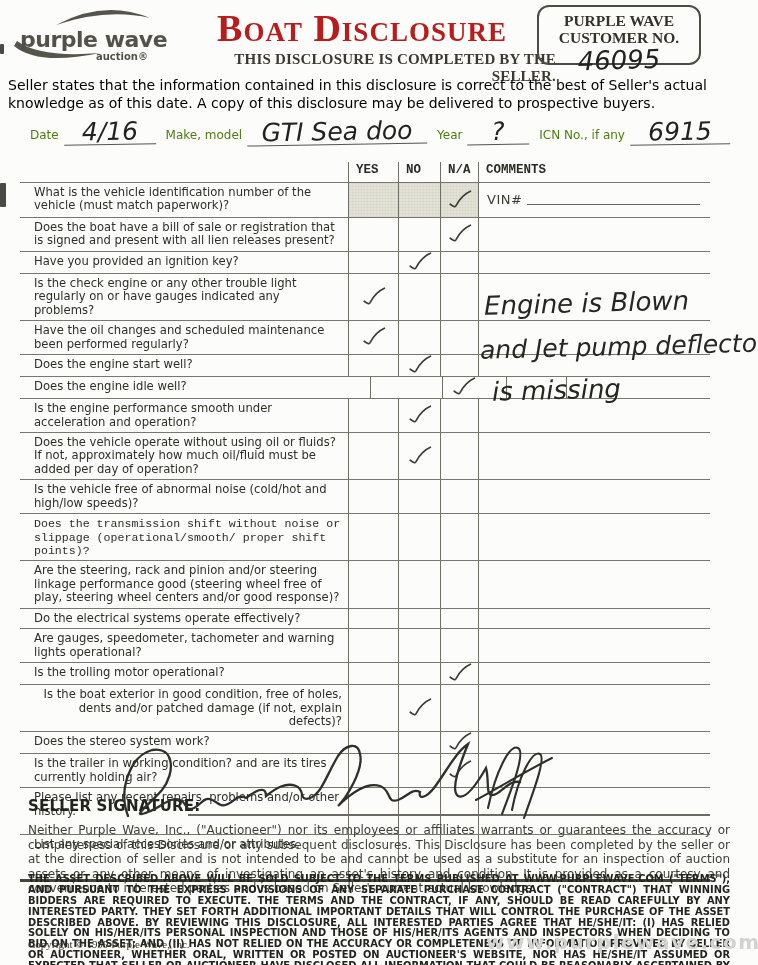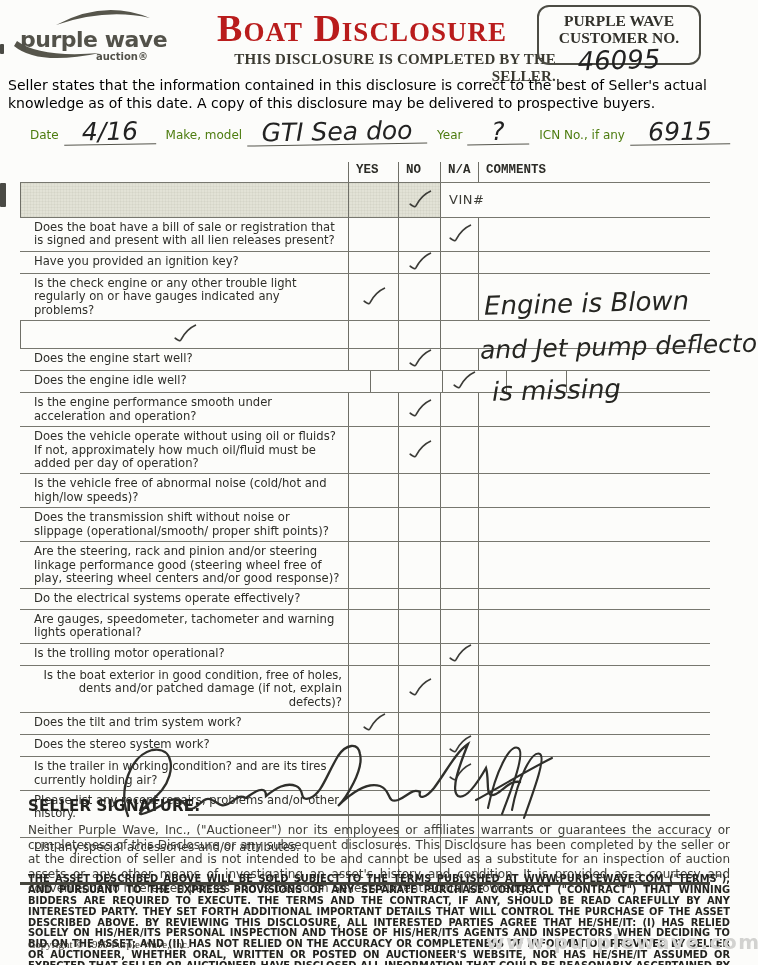--- a/index.html
+++ b/index.html
@@ -130,20 +130,21 @@
   <div class="tbl">
     <div class="t-head">
       <div class="hcell blank"></div>
       <div class="hcell">YES</div>
       <div class="hcell">NO</div>
       <div class="hcell">N/A</div>
       <div class="hcell">COMMENTS</div>
     </div>
     <div>
         <div class="t-row" style="min-height: 34px;">
+          <div class="q">What is the vehicle identification number of the vehicle (must match paperwork)?</div>
           <div class="cc shaded"></div>
           <div class="cc shaded"></div>
           <div class="cc shaded">
             <svg class="check" viewBox="0 0 26 20">
               <path d="M3 13 C6 15.5,7.5 16.5,8.5 15 C11 11,17 4,24 1.5" fill="none" stroke="#3c3c38" stroke-width="1.7" stroke-linecap="round"></path>
             </svg>
           </div>
           <div class="cm">
             <div class="vinline">
               <span class="vlbl">VIN#</span>
@@ -178,20 +179,21 @@
           <div class="cc">
             <svg class="check" viewBox="0 0 26 20">
               <path d="M3 13 C6 15.5,7.5 16.5,8.5 15 C11 11,17 4,24 1.5" fill="none" stroke="#3c3c38" stroke-width="1.7" stroke-linecap="round"></path>
             </svg>
           </div>
           <div class="cc"></div>
           <div class="cc"></div>
           <div class="cm"></div>
         </div>
         <div class="t-row" style="min-height: 27px;">
+          <div class="q">Have the oil changes and scheduled maintenance been performed regularly?</div>
           <div class="cc">
             <svg class="check" viewBox="0 0 26 20">
               <path d="M3 13 C6 15.5,7.5 16.5,8.5 15 C11 11,17 4,24 1.5" fill="none" stroke="#3c3c38" stroke-width="1.7" stroke-linecap="round"></path>
             </svg>
           </div>
           <div class="cc"></div>
           <div class="cc"></div>
           <div class="cm"></div>
         </div>
         <div class="t-row" style="min-height: 20px;">
@@ -238,21 +240,21 @@
           <div class="cc"></div>
           <div class="cm"></div>
         </div>
         <div class="t-row" style="min-height: 30px;">
           <div class="q">Is the vehicle free of abnormal noise (cold/hot and high/low speeds)?</div>
           <div class="cc"></div>
           <div class="cc"></div>
           <div class="cc"></div>
           <div class="cm"></div>
         </div>
-        <div class="t-row" style="min-height: 30px;">
+        <div class="t-row" style="min-height: 30px; font-family: Liberation Mono, monospace;">
           <div class="q">Does the transmission shift without noise or slippage (operational/smooth/ proper shift points)?</div>
           <div class="cc"></div>
           <div class="cc"></div>
           <div class="cc"></div>
           <div class="cm"></div>
         </div>
         <div class="t-row" style="min-height: 44px;">
           <div class="q">Are the steering, rack and pinion and/or steering linkage performance good (steering wheel free of play, steering wheel centers and/or good response)?</div>
           <div class="cc"></div>
           <div class="cc"></div>
@@ -285,31 +287,20 @@
           <div class="cm"></div>
         </div>
         <div class="t-row" style="min-height: 30px; text-align: right;">
           <div class="q">Is the boat exterior in good condition, free of holes, dents and/or patched damage (if not, explain defects)?</div>
           <div class="cc"></div>
           <div class="cc">
             <svg class="check" viewBox="0 0 26 20">
               <path d="M3 13 C6 15.5,7.5 16.5,8.5 15 C11 11,17 4,24 1.5" fill="none" stroke="#3c3c38" stroke-width="1.7" stroke-linecap="round"></path>
             </svg>
           </div>
-          <div class="cc"></div>
-          <div class="cm"></div>
-        </div>
-        <div class="t-row" style="min-height: 20px;">
-          <div class="q">Does the tilt and trim system work?</div>
-          <div class="cc">
-            <svg class="check" viewBox="0 0 26 20">
-              <path d="M3 13 C6 15.5,7.5 16.5,8.5 15 C11 11,17 4,24 1.5" fill="none" stroke="#3c3c38" stroke-width="1.7" stroke-linecap="round"></path>
-            </svg>
-          </div>
-          <div class="cc"></div>
           <div class="cc"></div>
           <div class="cm"></div>
         </div>
         <div class="t-row" style="min-height: 21px;">
           <div class="q">Does the stereo system work?</div>
           <div class="cc"></div>
           <div class="cc"></div>
           <div class="cc">
             <svg class="check" viewBox="0 0 26 20">
               <path d="M3 13 C6 15.5,7.5 16.5,8.5 15 C11 11,17 4,24 1.5" fill="none" stroke="#3c3c38" stroke-width="1.7" stroke-linecap="round"></path>

